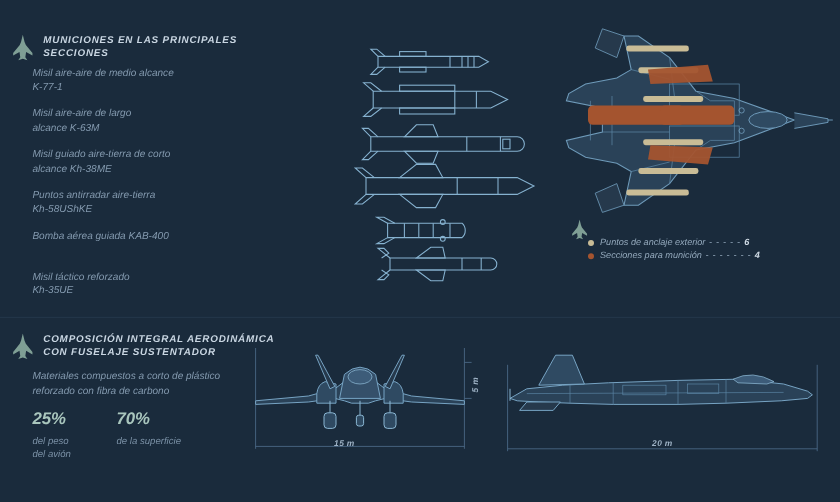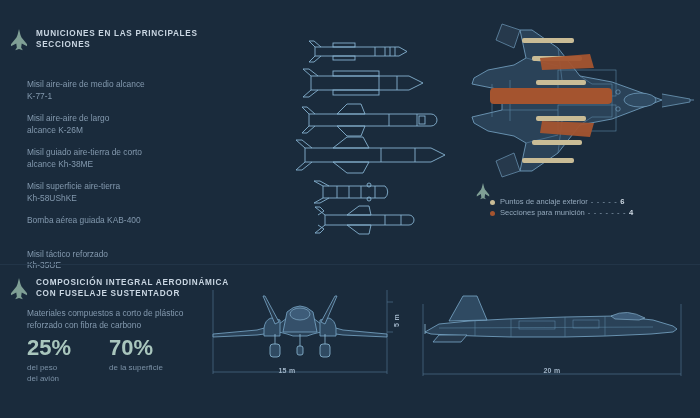--- a/index.html
+++ b/index.html
@@ -3,33 +3,33 @@
 <meta charset="utf-8">
 <style>
   html,body{margin:0;padding:0;}
   body{
     width:700px;height:418px;overflow:hidden;
     background:#1a2b3c;
     font-family:"Liberation Sans", sans-serif;
     color:#8fa6bb;
     position:relative;
   }
-  .page{position:relative;width:700px;height:341px;}
+  .page{position:relative;width:700px;height:341px;font-style:italic;}
 
   
   .sec-head{position:absolute;display:flex;align-items:flex-start;gap:8px;}
   .sec-icon{width:18px;height:22px;flex:0 0 18px;margin-top:1px;}
   .sec-title{
     font-size:8.2px;font-weight:bold;letter-spacing:.7px;
     line-height:11px;color:#c9d6e2;text-transform:uppercase;
     white-space:pre-line;
   }
 
   
-  .muni-list{position:absolute;left:27px;top:55px;width:185px;margin-top:24px;}
+  .muni-list{position:absolute;left:27px;top:55px;width:185px;}
   .muni-item{
     font-size:8.4px;line-height:11.5px;color:#8399ae;
     margin-bottom:11px;white-space:pre-line;
   }
 
   
   .missiles{position:absolute;left:293px;top:38px;width:180px;height:200px;}
 
   
   .topview{position:absolute;left:462px;top:18px;width:235px;height:165px;}
@@ -45,21 +45,21 @@
   .leg-num{font-weight:bold;color:#cfdae4;}
 
   
   .divider{position:absolute;left:0;top:264px;width:700px;height:1px;background:#223548;}
 
   
   .bottom-text{position:absolute;left:27px;top:307px;width:190px;
     font-size:8.4px;line-height:12px;color:#8399ae;white-space:pre-line;}
 
   .stats{position:absolute;left:27px;top:336px;display:flex;gap:38px;}
-  .stat-num{font-size:22px;font-weight:bold;color:#a9c6bd;line-height:24px;}
+  .stat-num{font-size:14px;font-weight:bold;color:#a9c6bd;line-height:24px;}
   .stat-lab{font-size:8px;line-height:11px;color:#7b91a6;white-space:pre-line;margin-top:2px;}
 
   .frontview{position:absolute;left:205px;top:288px;width:190px;height:100px;}
   .sideview{position:absolute;left:415px;top:290px;width:275px;height:100px;}
 
   .dimlabel{position:absolute;font-size:7px;font-weight:bold;color:#9fb3c6;letter-spacing:.3px;}
   .dimlabel.vert{transform:rotate(-90deg);transform-origin:left top;}
 </style>
 </head>
 <body>
@@ -73,24 +73,24 @@
       </svg>
     </span>
     <span class="sec-title">MUNICIONES EN LAS PRINCIPALES
 SECCIONES</span>
   </div>
 
   <div class="muni-list">
     <div class="muni-item">Misil aire-aire de medio alcance
 K-77-1</div>
     <div class="muni-item">Misil aire-aire de largo
-alcance K-26M</div>
+alcance K-63M</div>
     <div class="muni-item">Misil guiado aire-tierra de corto
 alcance Kh-38ME</div>
-    <div class="muni-item">Misil superficie aire-tierra
+    <div class="muni-item">Puntos antirradar aire-tierra
 Kh-58UShKE</div>
     <div class="muni-item" style="margin-bottom:22px;">Bomba aérea guiada KAB-400</div>
     <div class="muni-item">Misil táctico reforzado
 Kh-35UE</div>
   </div>
 
   <div class="missiles">
     <svg viewBox="0 0 180 200" width="180" height="200" fill="none" stroke="#86b2d0" stroke-width="0.9">
 
       <g>

